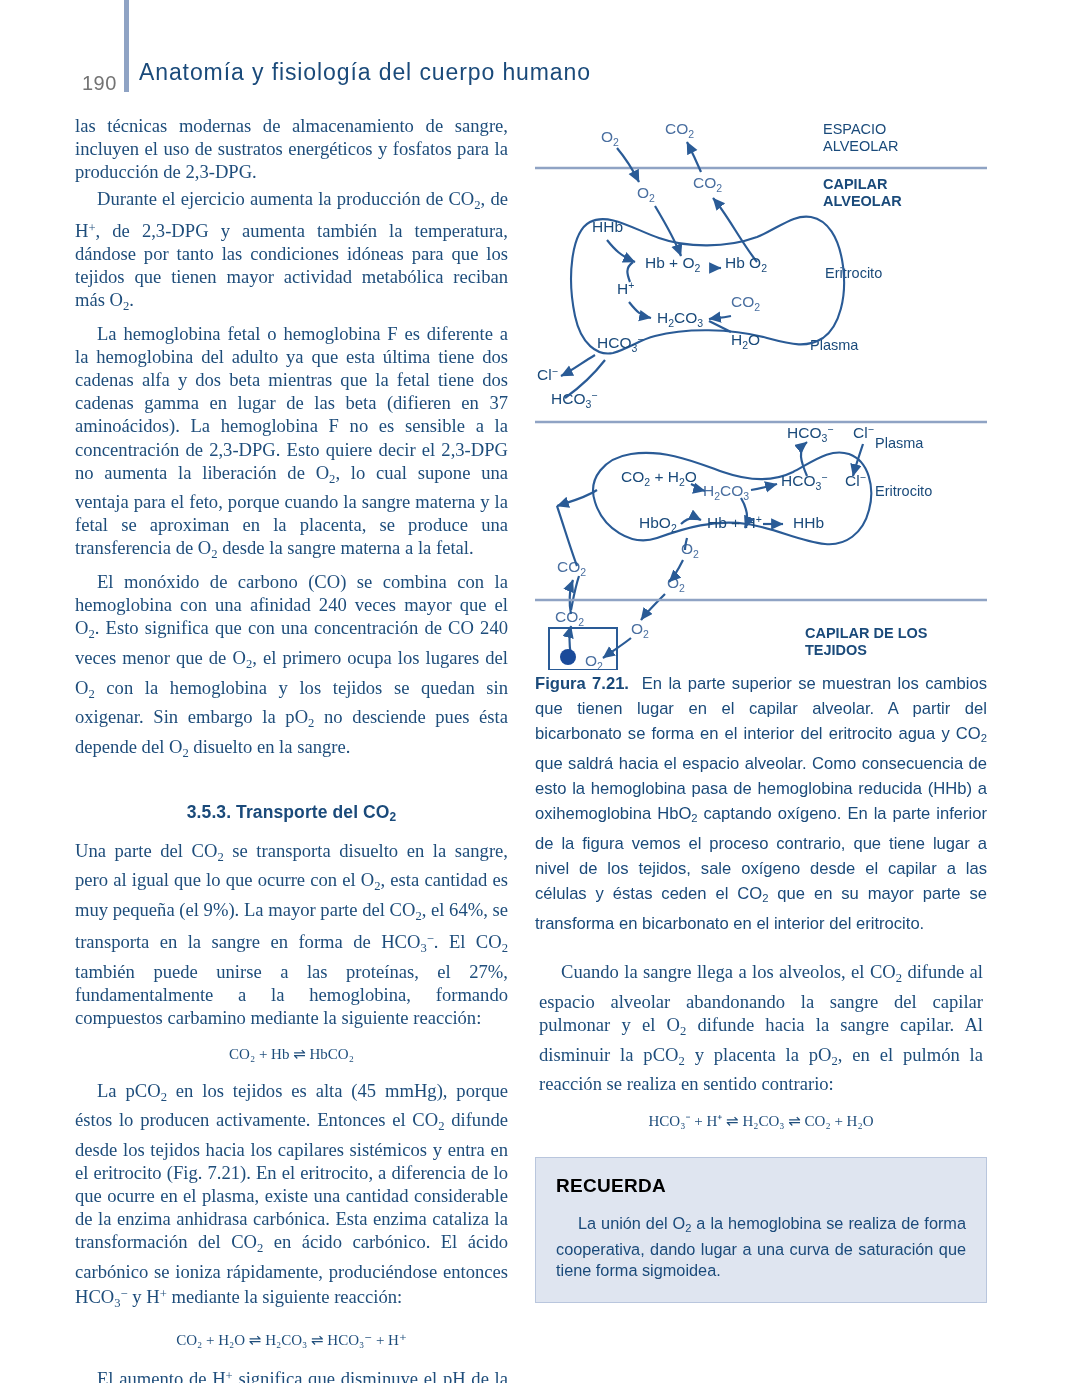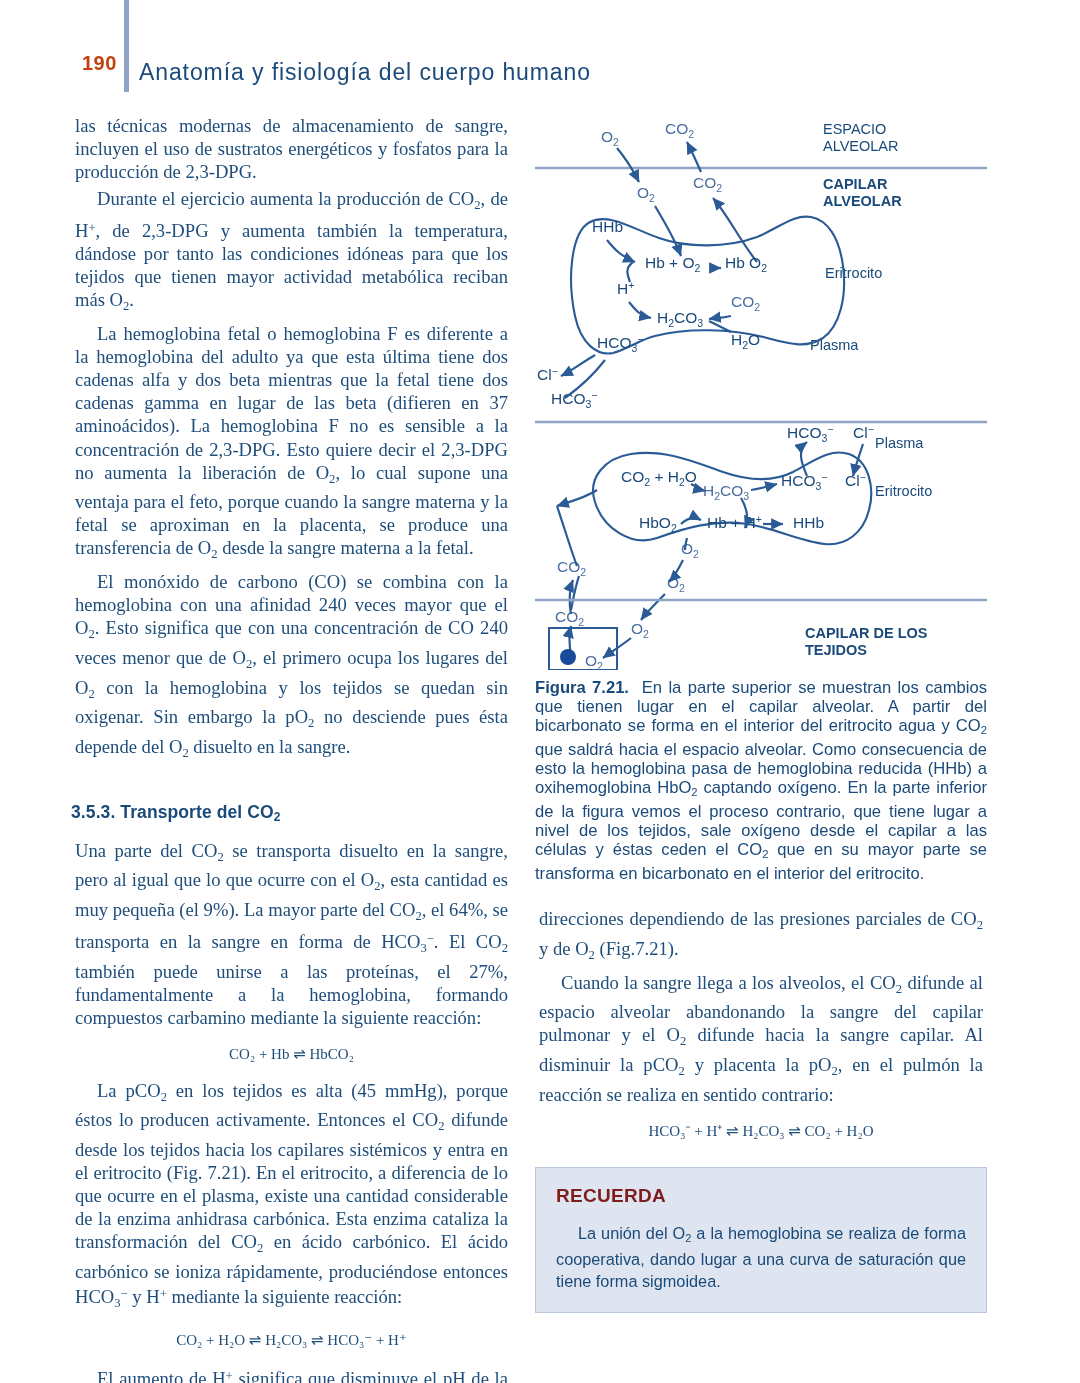--- a/index.html
+++ b/index.html
@@ -12,24 +12,24 @@
     overflow:hidden;
   }
   .page { position:absolute; inset:0; }
 
   
   .header-rule {
     position:absolute; left:124px; top:0; width:5px; height:92px;
     background:#8fa3c4;
   }
   .page-num {
-    position:absolute; left:82px; top:52px;
-    font-family:"Liberation Sans", sans-serif;
-    font-size:20px; font-weight:bold; letter-spacing:.5px;
-    color:#c2410c;
+    position:absolute; left:82px; top:72px;
+    font-family:"Liberation Sans", sans-serif;
+    font-size:20px; font-weight:normal; letter-spacing:.5px;
+    color:#737373;
   }
   .header-title {
     position:absolute; left:139px; top:59px;
     font-family:"Liberation Sans", sans-serif;
     font-size:23px; letter-spacing:.9px;
     color:#1a4a7a; white-space:nowrap;
   }
 
   
   .col-left {
@@ -53,45 +53,46 @@
     font-family:"Liberation Serif", serif; color:#1e4d7b;
   }
   sub { font-size:.68em; vertical-align:-.28em; }
   sup { font-size:.68em; vertical-align:.42em; }
 
   h3.section {
     margin:0 0 14px 0;
     font-family:"Liberation Sans", sans-serif;
     font-size:17.5px; font-weight:bold; color:#1a4a7a;
     letter-spacing:.1px;
+    text-align:center;
   }
   .sec-gap { height:34px; }
 
   
   .figure { position:relative; width:452px; height:560px; }
   .figure svg { display:block; }
 
   .caption {
-    margin-top:8px;
-    font-family:"Liberation Sans", sans-serif;
-    font-size:16.6px; line-height:19px;
+    margin-top:1px;
+    font-family:"Liberation Sans", sans-serif;
+    font-size:16.6px; line-height:25px;
     text-align:justify; color:#1a4a7a;
   }
   .caption b { font-weight:bold; }
 
   
   .recuerda {
     margin-top:24px;
     background:#dfe5f0;
     border:1px solid #b9c6dd;
     padding:17px 20px 20px 20px;
   }
   .recuerda-title {
     font-family:"Liberation Sans", sans-serif;
-    font-size:19px; font-weight:bold; color:#7f1d1d;
+    font-size:19px; font-weight:bold; color:#000000;
     letter-spacing:.3px; margin-bottom:16px;
   }
   .recuerda p {
     margin:0; font-family:"Liberation Sans", sans-serif;
     font-size:16.3px; line-height:21.4px; color:#1a4a7a;
     text-align:justify;
   }
   .recuerda p.ind { text-indent:22px; }
 </style>
 </head>
@@ -238,21 +239,20 @@
           <circle cx="33" cy="547" r="8" fill="#1a4a9a"></circle>
         </g>
       </svg>
     </div>
 
     <div class="caption">
       <b>Figura 7.21.</b>&nbsp;&nbsp;<span>En la parte superior se muestran los cambios que tienen lugar en el capilar alveolar. A partir del bicarbonato se forma en el interior del eritrocito agua y CO</span><sub>2</sub><span> que saldrá hacia el espacio alveolar. Como consecuencia de esto la hemoglobina pasa de hemoglobina reducida (HHb) a oxihemoglobina HbO</span><sub>2</sub><span> captando oxígeno. En la parte inferior de la figura vemos el proceso contrario, que tiene lugar a nivel de los tejidos, sale oxígeno desde el capilar a las células y éstas ceden el CO</span><sub>2</sub><span> que en su mayor parte se transforma en bicarbonato en el interior del eritrocito.</span>
     </div>
 
     <div style="margin-top:24px;">
-      <p class="body noindent"><span>direcciones dependiendo de las presiones parciales de CO</span><sub>2</sub><span> y de O</span><sub>2</sub><span> (Fig.7.21).</span></p>
 
       <p class="body"><span>Cuando la sangre llega a los alveolos, el CO</span><sub>2</sub><span> difunde al espacio alveolar abandonando la sangre del capilar pulmonar y el O</span><sub>2</sub><span> difunde hacia la sangre capilar. Al disminuir la pCO</span><sub>2</sub><span> y placenta la pO</span><sub>2</sub><span>, en el pulmón la reacción se realiza en sentido contrario:</span></p>
 
       <p class="eq">HCO₃⁻ + H⁺ ⇌ H₂CO₃ ⇌ CO₂ + H₂O</p>
     </div>
 
     <div class="recuerda">
       <div class="recuerda-title">RECUERDA</div>
       <p class="ind"><span>La unión del O</span><sub>2</sub><span> a la hemoglobina se realiza de forma cooperativa, dando lugar a una curva de saturación que tiene forma sigmoidea.</span></p>
     </div>

